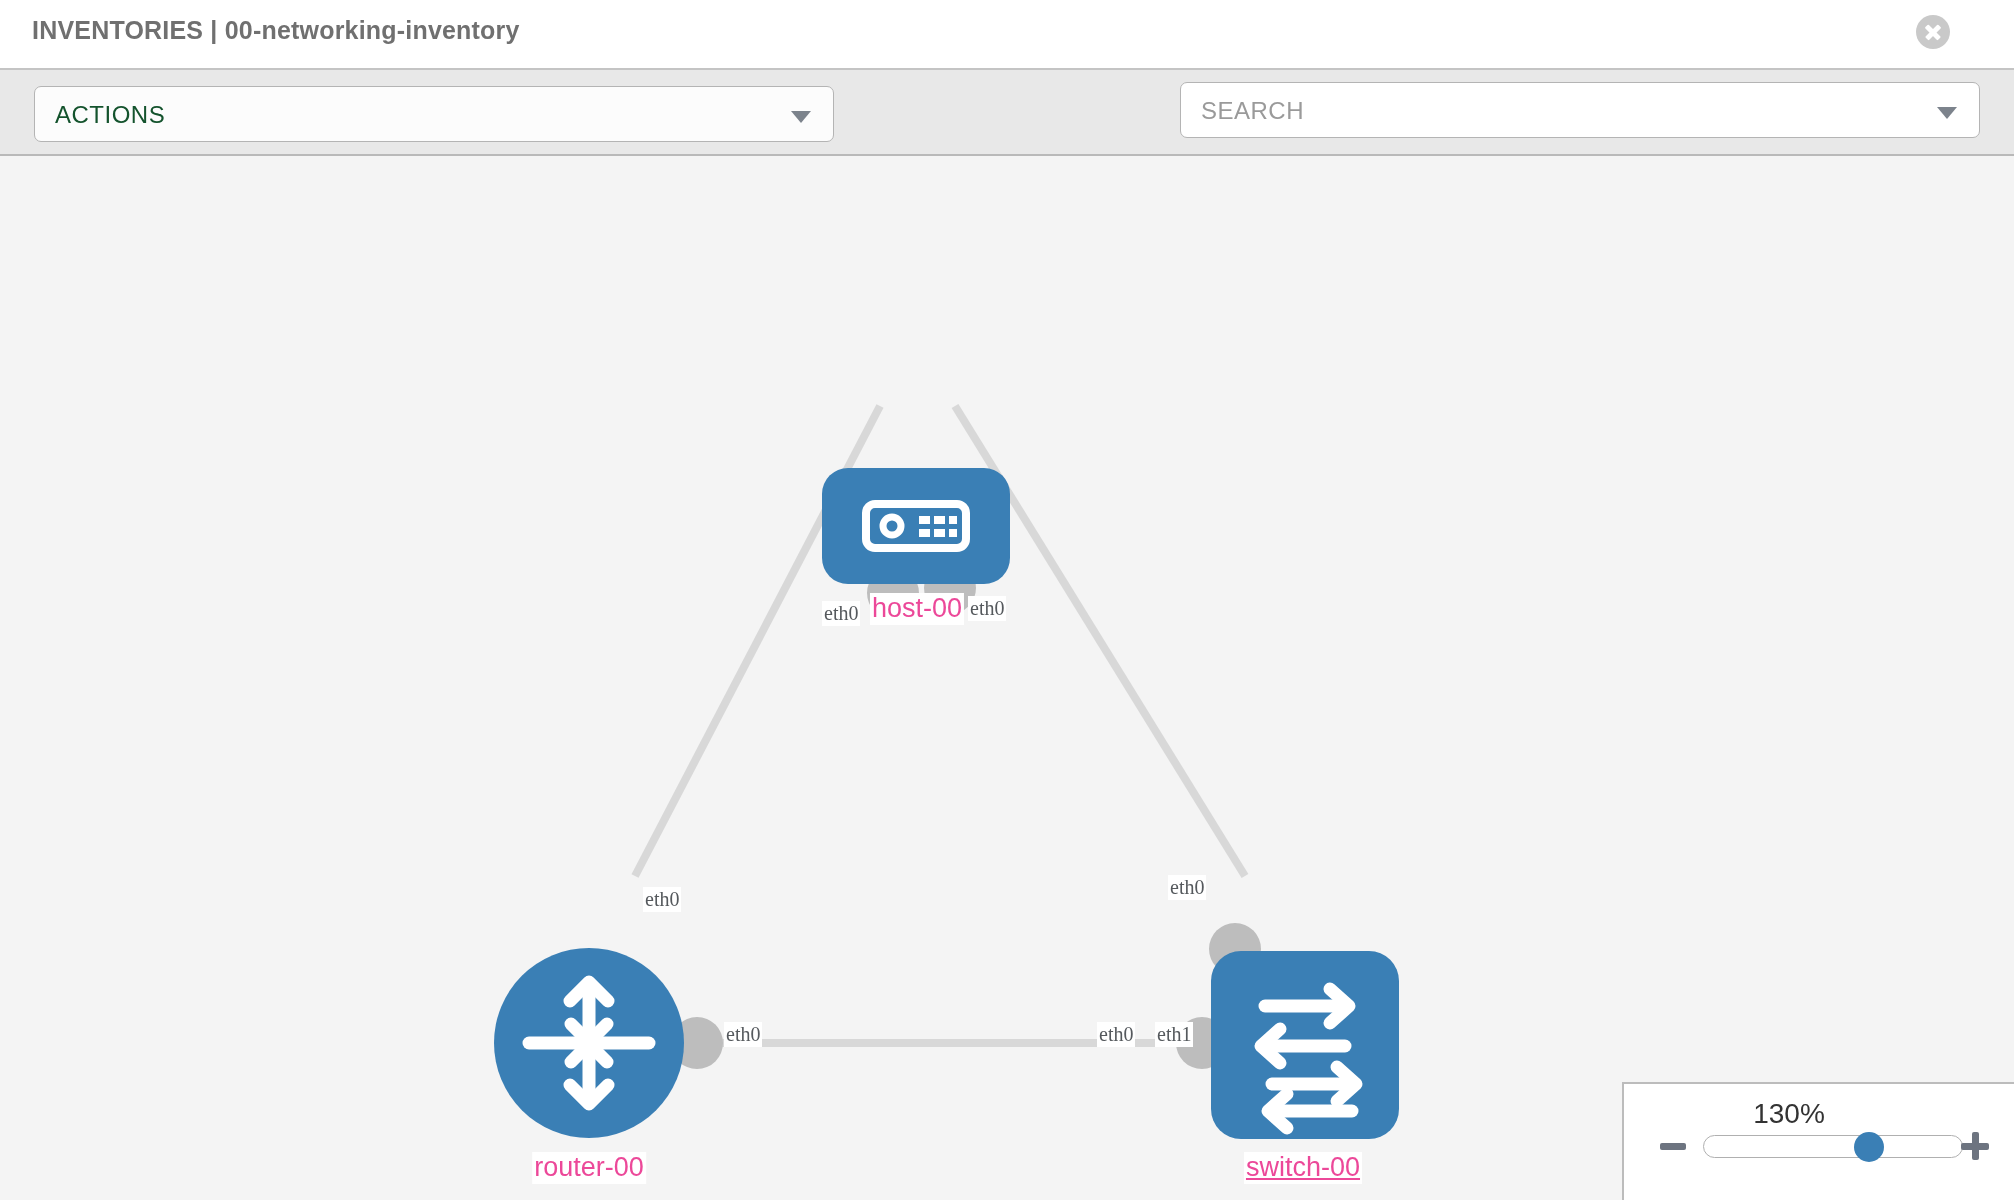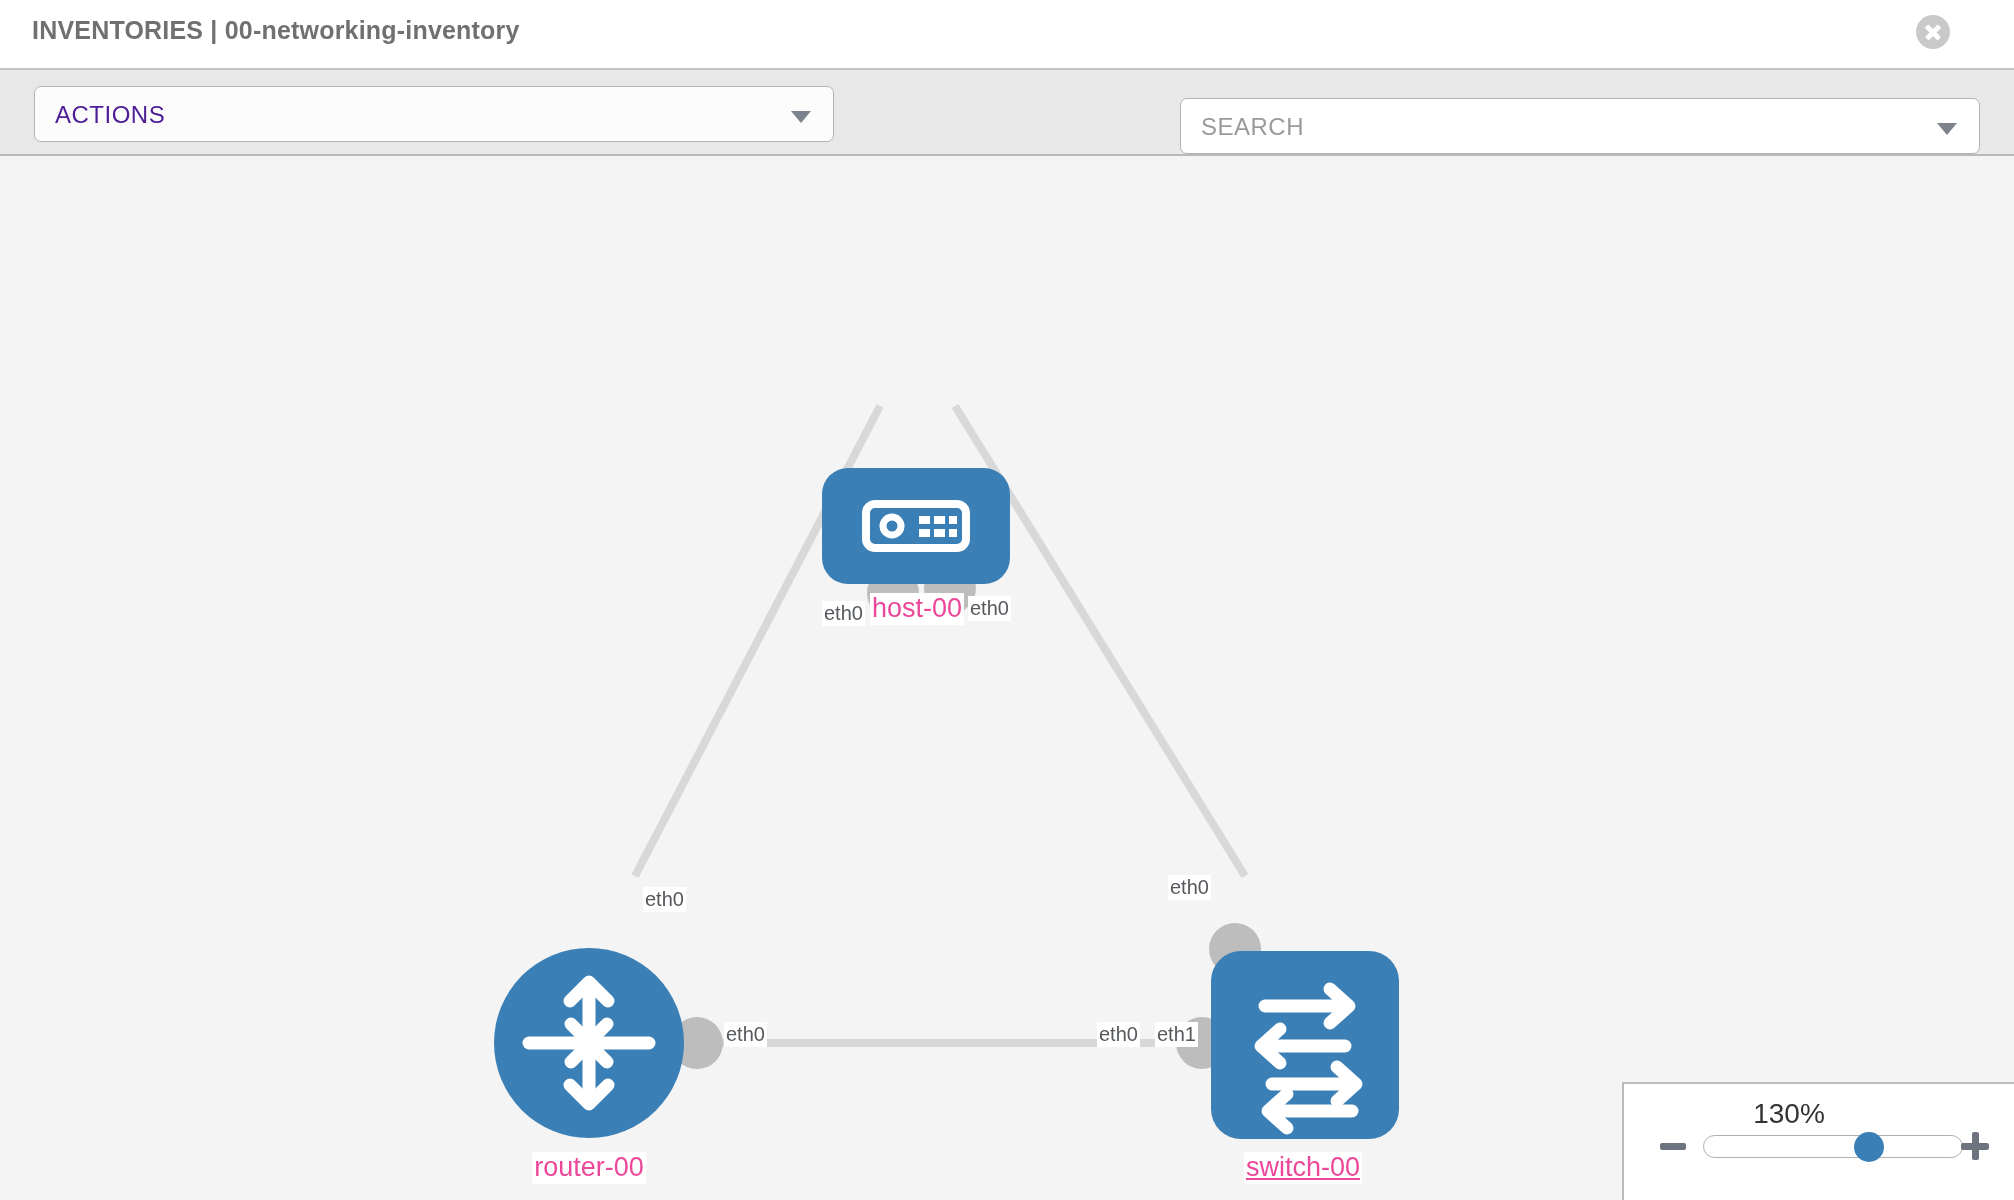--- a/index.html
+++ b/index.html
@@ -77,21 +77,21 @@
     border: 1px solid #b4b4b4;
     border-radius: 7px;
     box-sizing: border-box;
     cursor: pointer;
   }
   .actions-select .sel-label {
     position: absolute;
     left: 20px;
     top: 14px;
     font-size: 24px;
-    color: #4c1d95;
+    color: #14532d;
     letter-spacing: 0.5px;
   }
   .caret {
     position: absolute;
     right: 22px;
     top: 24px;
     width: 0; height: 0;
     border-left: 10px solid transparent;
     border-right: 10px solid transparent;
     border-top: 12px solid #7c838c;
@@ -101,21 +101,21 @@
     top: 88px;
     width: 44px;
     height: 44px;
     cursor: pointer;
   }
   .tool-icon.wrench { left: 1044px; }
   .tool-icon.key    { left: 1112px; }
   .search-select {
     position: absolute;
     left: 1180px;
-    top: 28px;
+    top: 12px;
     width: 800px;
     height: 56px;
     background: #ffffff;
     border: 1px solid #b4b4b4;
     border-radius: 7px;
     box-sizing: border-box;
     cursor: text;
   }
   .search-select .sel-label {
     position: absolute;
@@ -154,20 +154,21 @@
     padding: 1px 2px;
   }
   .iface-label {
     position: absolute;
     font-size: 20px;
     color: #55595d;
     background: #ffffff;
     white-space: nowrap;
     line-height: 1.15;
     padding: 1px 2px;
+    font-family: Liberation Serif, serif;
   }
 
   
   .zoom-panel {
     position: absolute;
     left: 1622px;
     top: 1082px;
     width: 392px;
     height: 118px;
     background: #ffffff;

